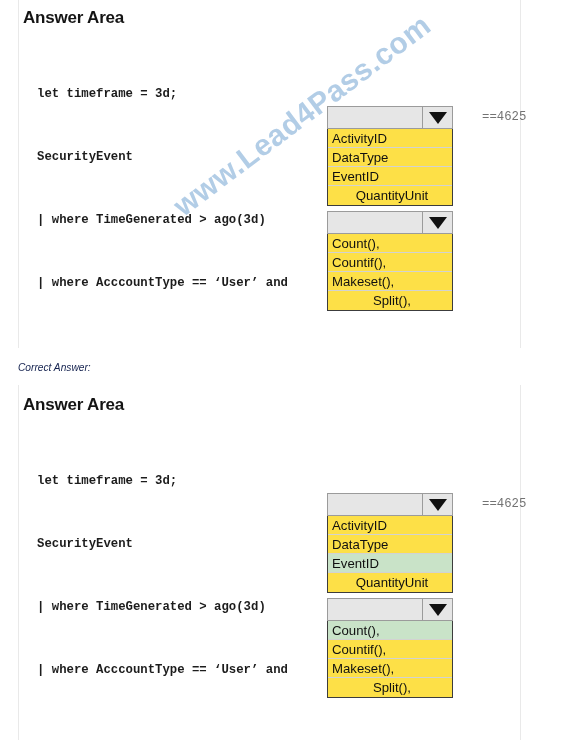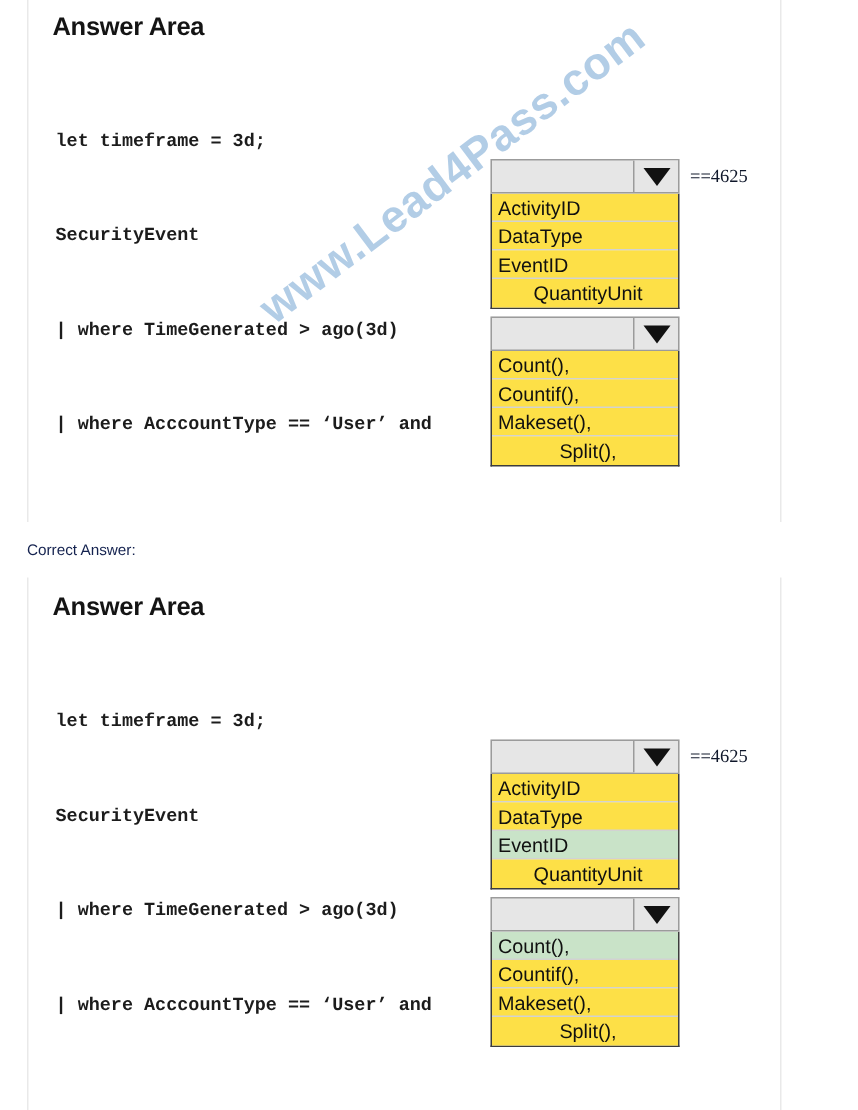--- a/index.html
+++ b/index.html
@@ -30,21 +30,21 @@
   #panel-answer   { top: 385px; height: 355px; }
 
   .panel-inner {
     position: relative;
     width: 100%;
     height: 100%;
   }
 
   .panel-title {
     position: absolute;
-    left: 16px;
+    left: 4px;
     top: 8px;
     font-size: 17px;
     font-weight: bold;
     color: #141414;
     letter-spacing: -0.2px;
     font-family: "Liberation Sans", sans-serif;
   }
   #panel-answer .panel-title { top: 10px; }
 
   
@@ -118,35 +118,37 @@
     border-bottom: 1px solid #d2d2d2;
     box-sizing: border-box;
     white-space: nowrap;
     background: #fde047;
   }
   .dd-item:last-child { border-bottom: none; text-align: center; }
   .dd-item.selected { background: #c9e3c8; }
 
   .dd-suffix {
     position: absolute;
-    font-family: Liberation Serif, serif;
+    font-family: Liberation Mono, monospace;
     font-size: 12.3px;
-    color: #0f172a;
+    color: #737373;
     line-height: 21px;
     white-space: pre;
+    margin-left: 22px;
   }
 
   
   #correct-answer-caption {
     position: absolute;
     left: 18px;
     top: 362px;
     font-size: 10.2px;
     color: #14224f;
     font-family: "Liberation Sans", sans-serif;
+    font-style: italic;
   }
 
   
   .watermark {
     position: absolute;
     pointer-events: none;
     font-family: "Liberation Sans", sans-serif;
     font-weight: bold;
     font-size: 30px;
     color: rgba(126, 172, 214, 0.60);

